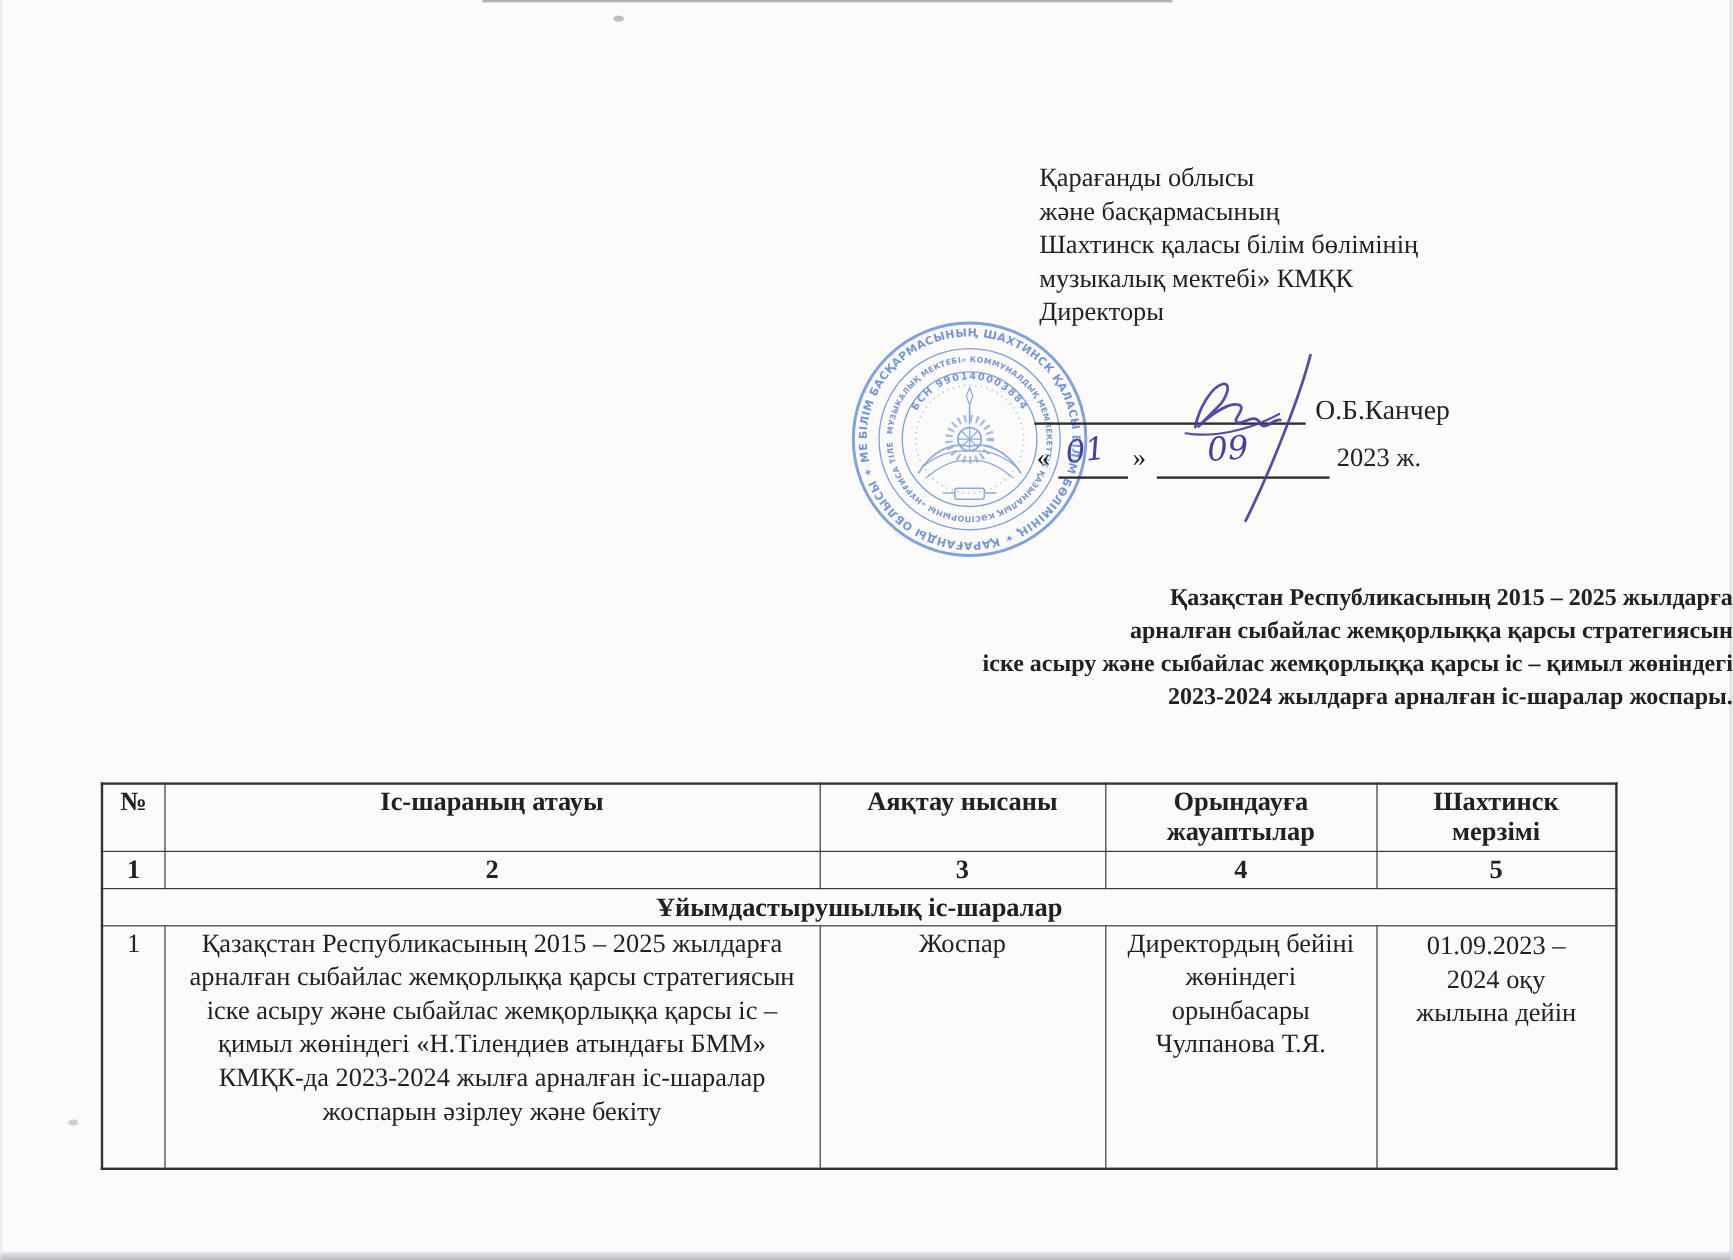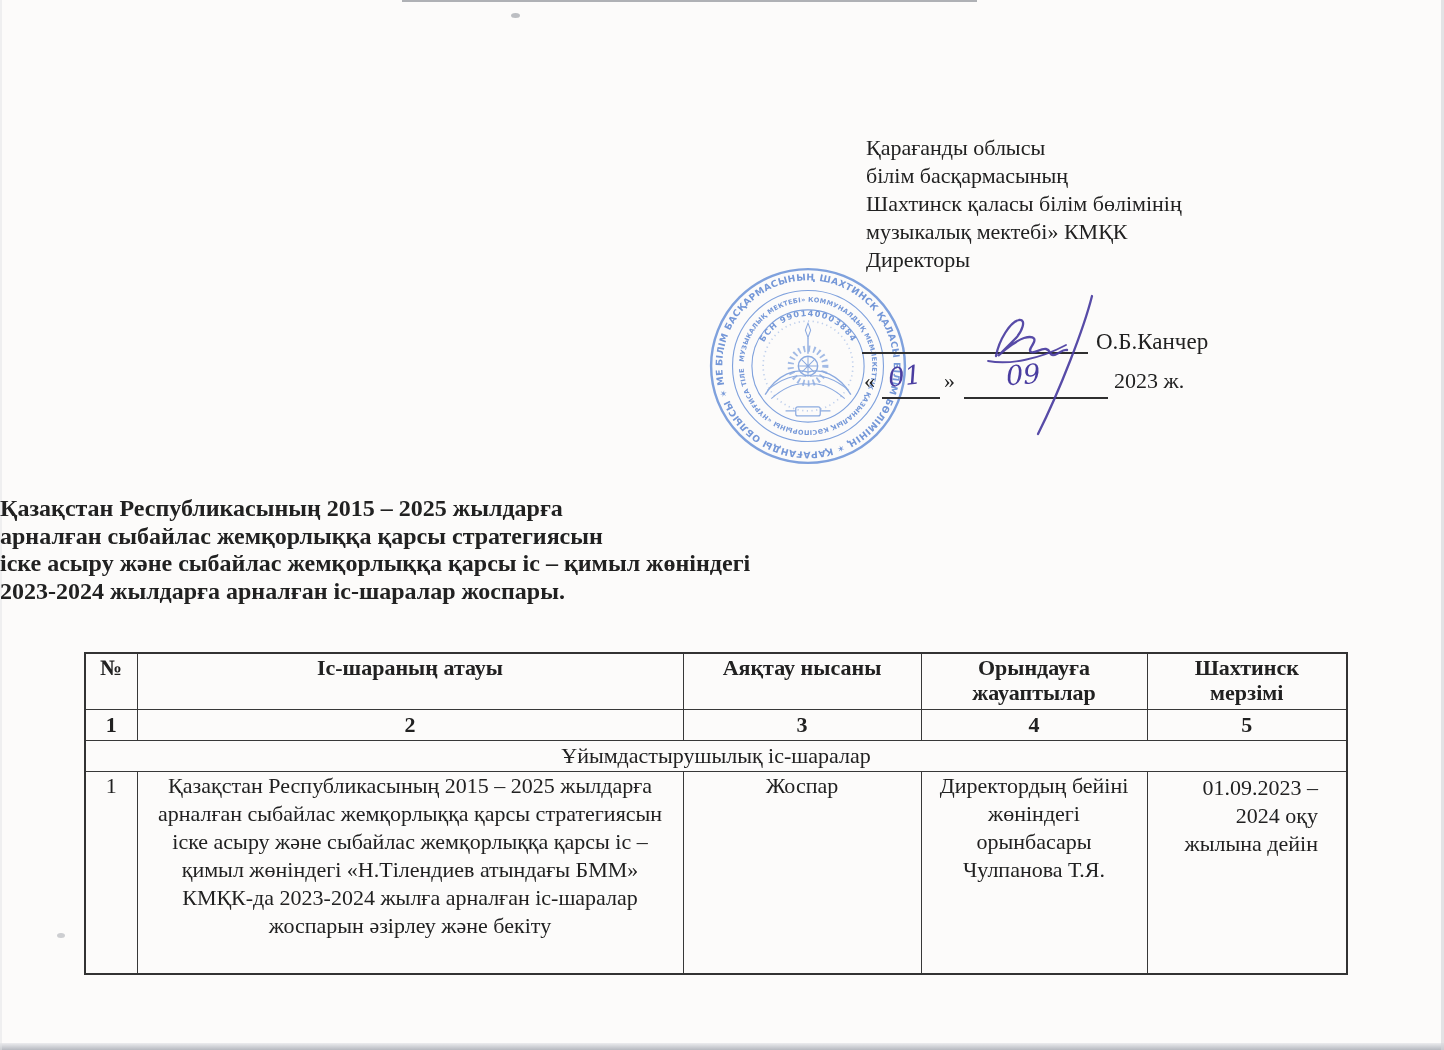--- a/index.html
+++ b/index.html
@@ -33,36 +33,36 @@
   .hand-month{left:42px;top:-9px;font-size:27px;transform:rotate(-4deg);}
   
   .stamp{position:absolute;left:706px;top:264px;width:204px;height:204px;z-index:1;opacity:.85;}
   .stamp text{fill:#5d86d2;font-family:"DejaVu Sans","Liberation Sans",sans-serif;font-weight:bold;}
   .stamp .ring-outer-text{font-size:9px;letter-spacing:.4px;}
   .stamp .ring-middle-text{font-size:6.4px;letter-spacing:.25px;}
   .stamp .bsn-text{font-size:8px;letter-spacing:1.1px;}
   
   .sig-ink{position:absolute;left:958px;top:292px;width:180px;height:160px;z-index:3;}
   
-  .title{position:absolute;left:0;top:495px;width:100%;text-align:left;
-         font-weight:bold;font-size:24px;line-height:27.5px;z-index:2;}
+  .title{position:absolute;left:0;top:485px;width:100%;text-align:right;
+         font-weight:bold;font-size:20px;line-height:27.5px;z-index:2;}
   
   .doc-table{position:absolute;left:84px;top:652px;z-index:2;
              border-collapse:collapse;table-layout:fixed;width:1262px;
              font-size:22px;border:2px solid #333;}
   .doc-table th,.doc-table td{border:1.6px solid #383838;text-align:center;}
   .row-head th{font-weight:bold;vertical-align:top;line-height:25px;padding:1px 6px;height:53px;}
   .row-head th.th-resp{padding:1px 20px;}
   .row-head th.th-term{padding:1px 30px;}
   .row-nums td{font-weight:bold;height:30px;line-height:28px;padding:0;}
-  .row-section td{font-weight:normal;height:30px;line-height:28px;padding:0;}
+  .row-section td{font-weight:bold;height:30px;line-height:28px;padding:0;}
   .row-data td{vertical-align:top;line-height:28px;height:197px;padding:0 8px;}
   .row-data td.cell-name{padding:0 8px;}
   .row-data td.cell-resp{padding:0 14px;font-family:Liberation Serif, serif;}
-  .row-data td.cell-term{padding:2px 28px;text-align:right;}
+  .row-data td.cell-term{padding:2px 28px;}
 </style>
 </head>
 <body>
 
 <div class="page">
 
   <div class="edge-top"></div>
   <div class="edge-bottom"></div>
   <div class="edge-right"></div>
   <div class="edge-left"></div>
@@ -100,21 +100,21 @@
       <path d="M 58,128 C 70,108 88,102 100,106 M 142,128 C 130,108 112,102 100,106" stroke-width="1.4"></path>
       <path d="M 60,124 C 74,112 88,108 98,110 M 140,124 C 126,112 112,108 102,110" stroke-width="1"></path>
       <path d="M 64,132 C 78,120 90,116 100,118 M 136,132 C 122,120 110,116 100,118" stroke-width="1"></path>
       <rect x="88" y="140" width="24" height="9" rx="2" stroke-width="1.2"></rect>
       <path d="M 78,144 L 88,144 M 112,144 L 122,144" stroke-width="1.2"></path>
     </g>
   </svg>
 
   <div class="approval">
     <div>Қарағанды облысы</div>
-    <div>білім басқармасының</div>
+    <div>және басқармасының</div>
     <div>Шахтинск қаласы білім бөлімінің</div>
     <div>музыкалық мектебі» КМҚК</div>
     <div>Директоры</div>
   </div>
 
   <div class="sig-line"></div>
   <div class="signer">О.Б.Канчер</div>
 
   <div class="date-q-open">«</div>
   <div class="day-underline">

